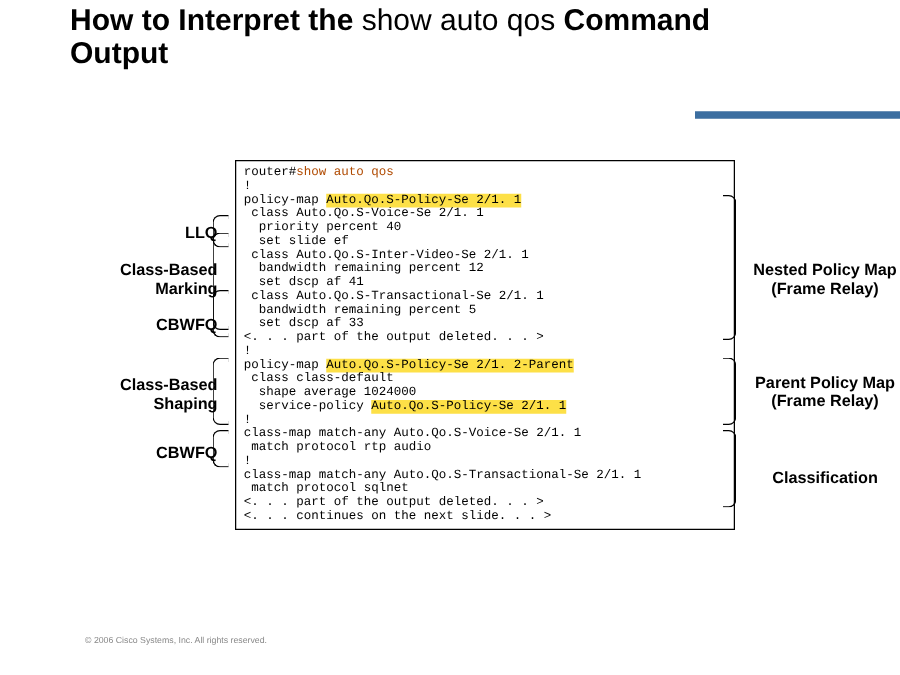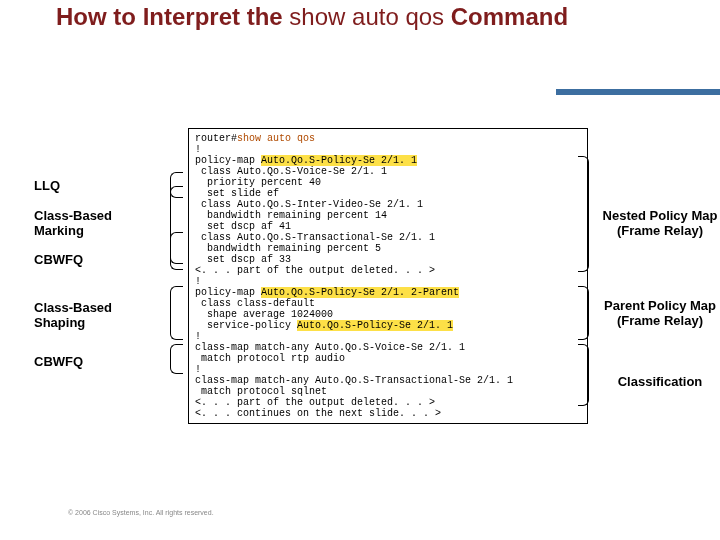--- a/index.html
+++ b/index.html
@@ -1,51 +1,52 @@
 <!DOCTYPE html>
 <html><head>
 <meta charset="utf-8">
 <style>
 body{margin:0;padding:0;width:720px;height:540px;background:#fff;font-family:Arial,Helvetica,sans-serif;position:relative;overflow:hidden}
 .title-block{padding:4px 0 0 56px}
-.title{font-size:24px;font-weight:bold;color:#7f1d1d;line-height:1.1}
+.title{font-size:24px;font-weight:bold;color:#000000;line-height:1.1}
 .title .light{font-weight:normal}
 .accent{position:absolute;left:0;top:0;width:100%;height:6px}
 .accent::after{content:"";position:absolute;right:0;top:89px;width:164px;height:6px;background:#3c6ea0}
 .stage{position:absolute;left:20px;top:128px;right:20px}
 .code-box{position:absolute;left:168px;top:0;width:386px;border:1px solid #000;padding:4px 6px;font-family:"Courier New",monospace;font-size:10px;line-height:11px;white-space:pre;color:#000}
 .hl{background:#fde047}
 .cmd{color:#b04a00}
-.left-label{position:absolute;left:14px;width:150px;text-align:left;font-size:13px;font-weight:bold;color:#000}
+.left-label{position:absolute;left:4px;width:150px;text-align:right;font-size:13px;font-weight:bold;color:#000}
 .right-label{position:absolute;left:570px;width:140px;text-align:center;font-size:13px;font-weight:bold;color:#000}
 .brL,.brR{position:absolute;pointer-events:none}
 .brL{border-left:1.5px solid #000;border-top:1.5px solid #000;border-bottom:1.5px solid #000;border-top-left-radius:6px;border-bottom-left-radius:6px}
 .brR{border-right:1.5px solid #000;border-top:1.5px solid #000;border-bottom:1.5px solid #000;border-top-right-radius:6px;border-bottom-right-radius:6px}
 .footer{position:absolute;left:68px;bottom:24px;font-size:7px;color:#888}
 </style>
 </head>
 <body>
 
 <div class="accent"></div>
 
 <div class="title-block">
   <div class="title">
     <span>How to Interpret the </span><span class="light">show auto qos </span><span>Command</span><br>
+    <span>Output</span>
   </div>
 </div>
 
 <div class="stage">
   <div class="code-box"><span>router#</span><span class="cmd">show auto qos</span>
 <span>!</span>
 <span>policy-map </span><span class="hl">Auto.Qo.S-Policy-Se 2/1. 1</span>
 <span> class Auto.Qo.S-Voice-Se 2/1. 1</span>
 <span>  priority percent 40</span>
 <span>  set slide ef</span>
 <span> class Auto.Qo.S-Inter-Video-Se 2/1. 1</span>
-<span>  bandwidth remaining percent 14</span>
+<span>  bandwidth remaining percent 12</span>
 <span>  set dscp af 41</span>
 <span> class Auto.Qo.S-Transactional-Se 2/1. 1</span>
 <span>  bandwidth remaining percent 5</span>
 <span>  set dscp af 33</span>
 <span>&lt;. . . part of the output deleted. . . &gt;</span>
 <span>!</span>
 <span>policy-map </span><span class="hl">Auto.Qo.S-Policy-Se 2/1. 2-Parent</span>
 <span> class class-default</span>
 <span>  shape average 1024000</span>
 <span>  service-policy </span><span class="hl">Auto.Qo.S-Policy-Se 2/1. 1</span>

